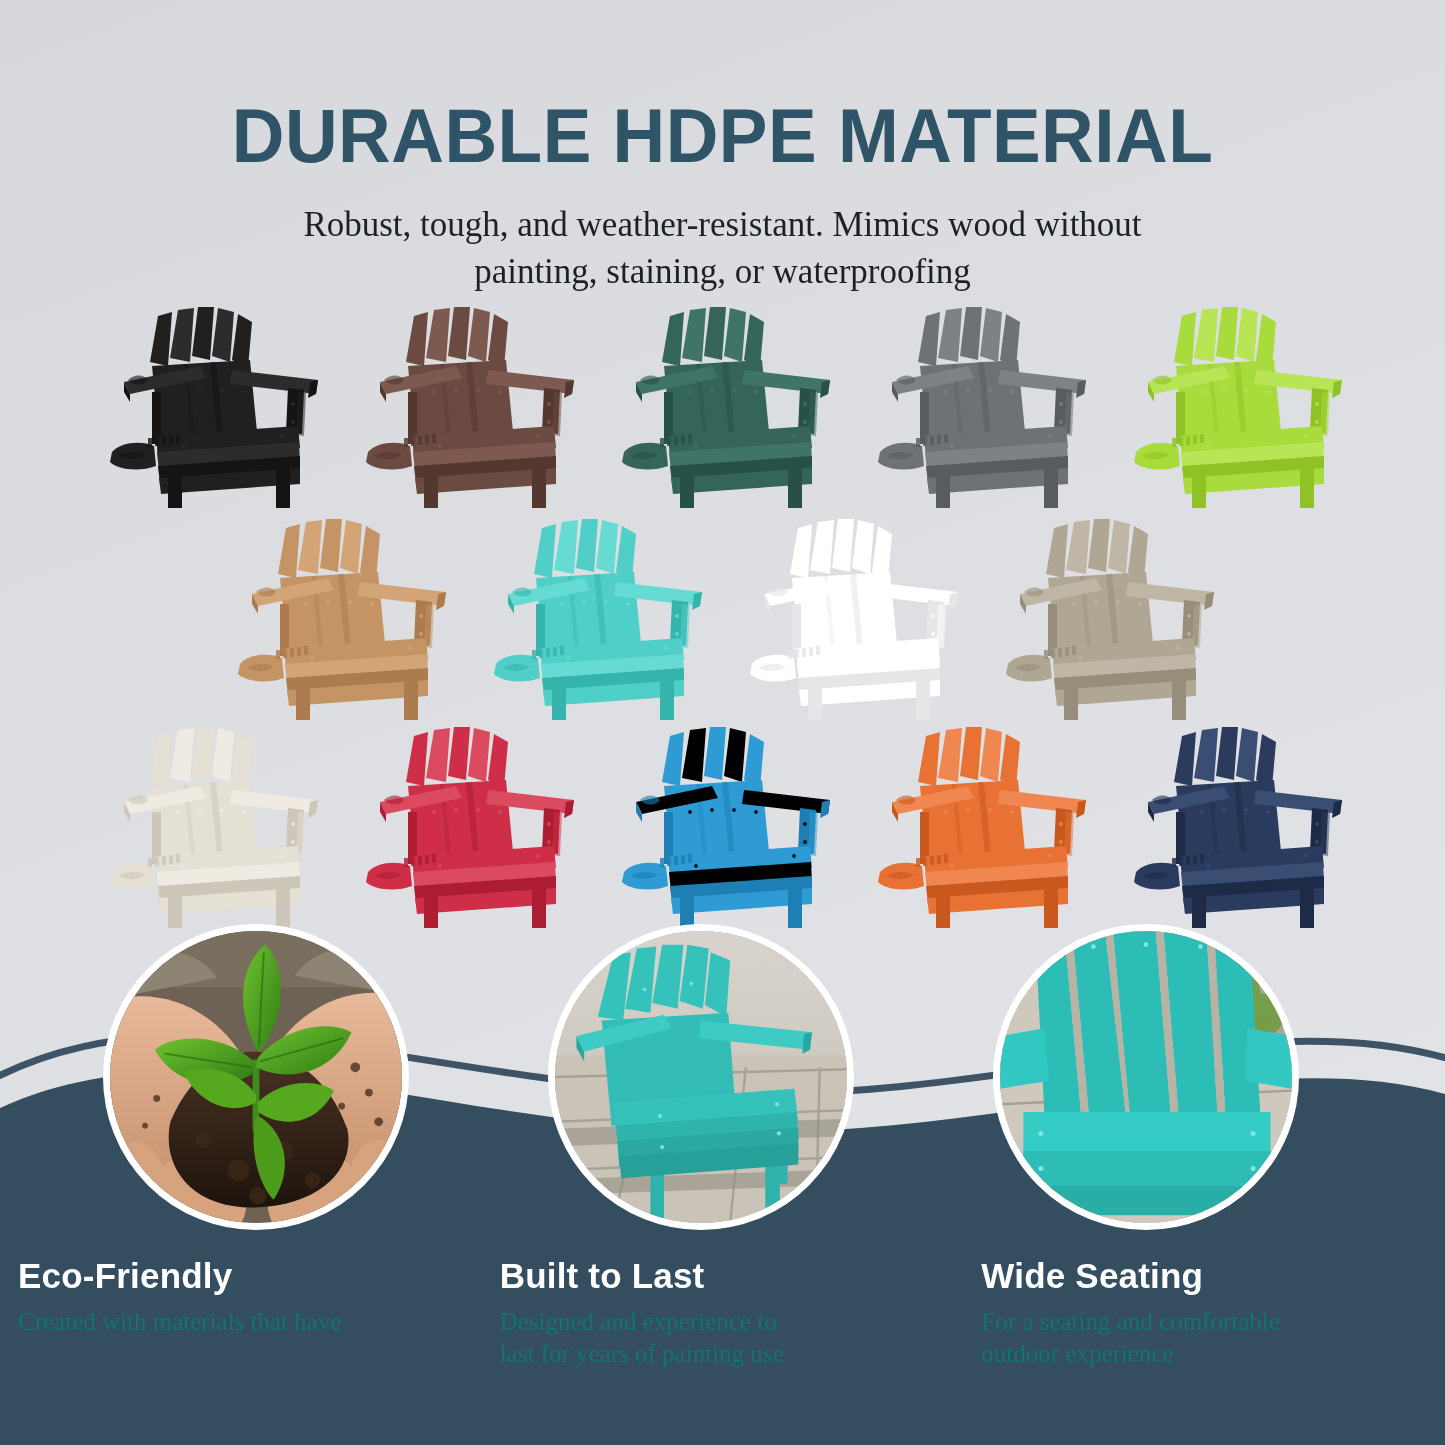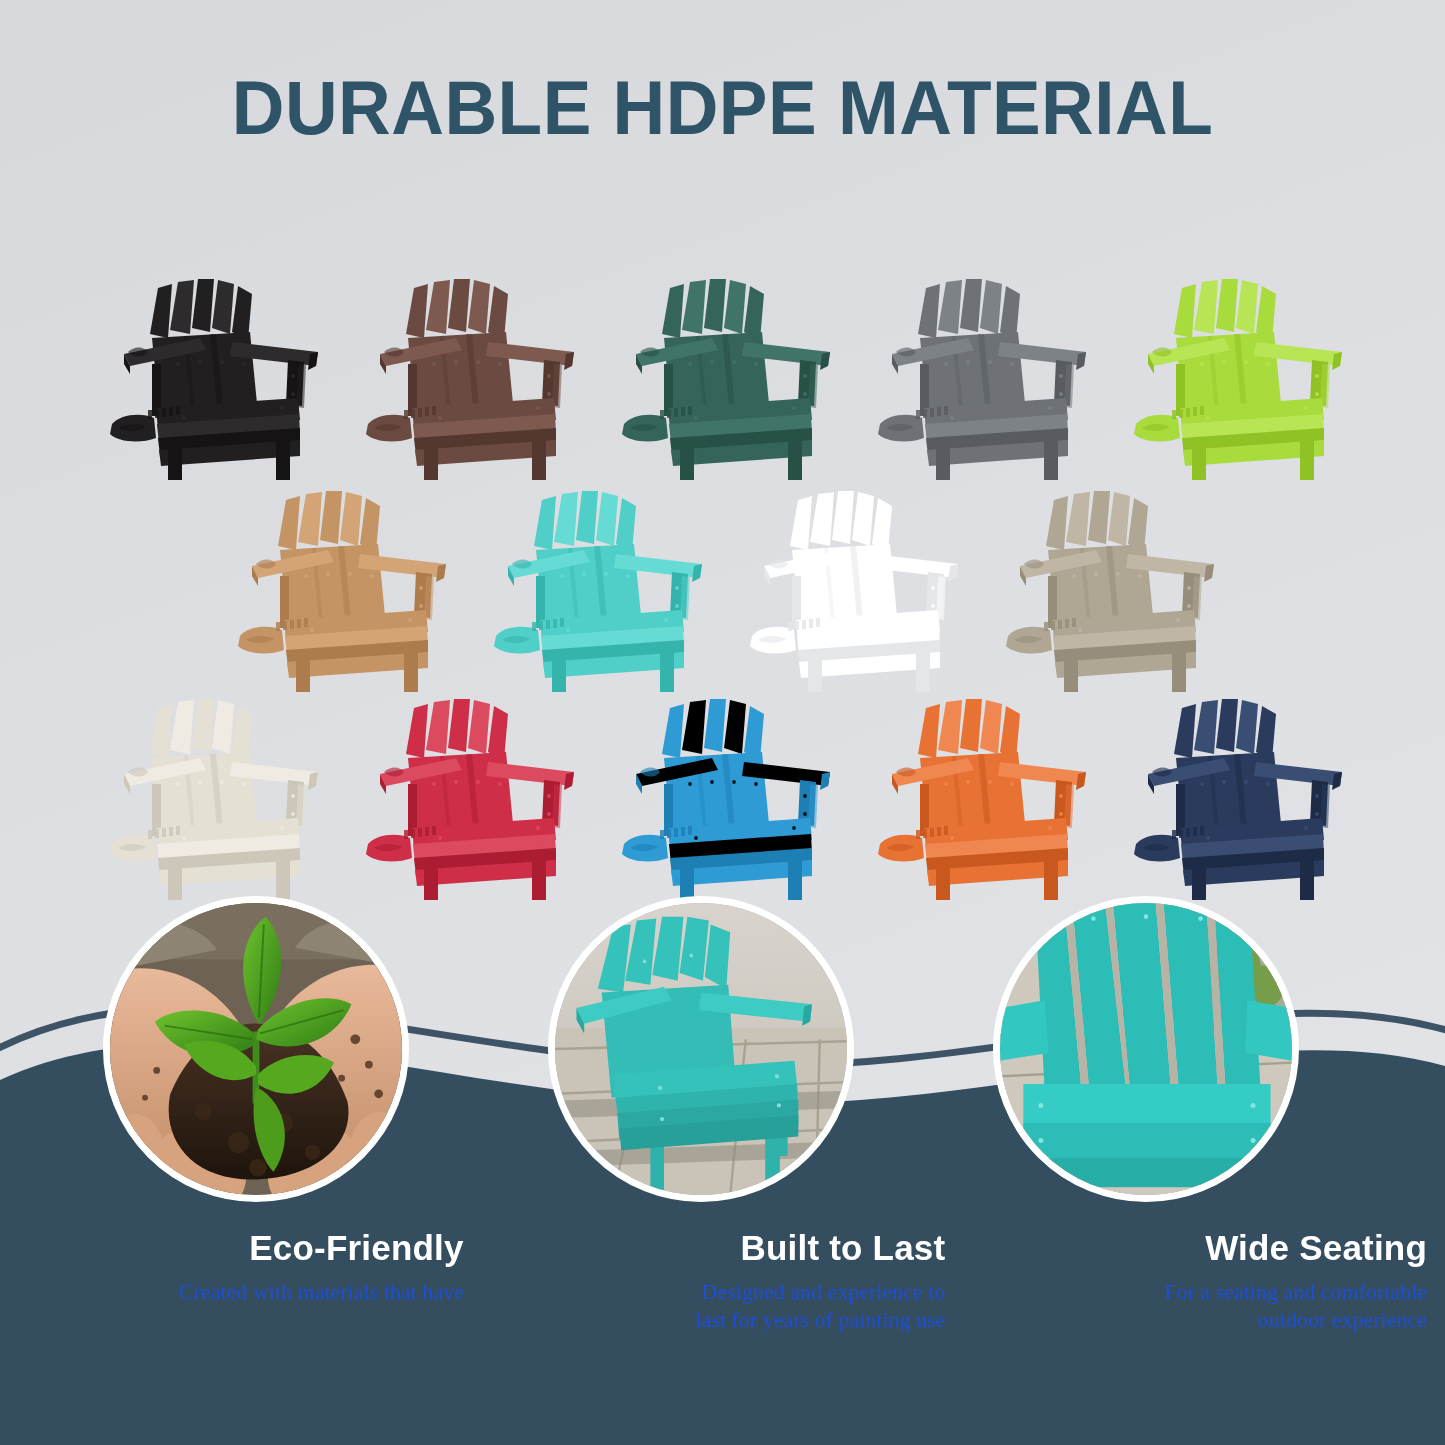--- a/index.html
+++ b/index.html
@@ -2,21 +2,21 @@
 <html><head>
 <meta charset="utf-8">
 <title>Durable HDPE Material</title>
 <style>
   html,body{margin:0;padding:0;}
   body{
     width:1445px;height:1445px;overflow:hidden;position:relative;
     font-family:"Liberation Sans",sans-serif;
     background:linear-gradient(160deg,#d6d8dc 0%,#dcdee1 40%,#e3e5e8 100%);
   }
-  .stage{position:absolute;inset:0;}
+  .stage{position:absolute;inset:0;margin-top:28px;}
 
   
   .hdr{position:absolute;left:0;right:0;top:70px;text-align:center;}
   .title{
     font-family:"Liberation Sans Narrow","Liberation Sans",sans-serif;
     font-weight:700;font-size:76px;letter-spacing:0.5px;
     color:#2f5468;line-height:1.0;margin:0;
     transform:scaleX(0.96);
   }
   .subtitle{
@@ -46,38 +46,42 @@
     border:7px solid #ffffff;overflow:hidden;background:#9aa3a8;
     box-sizing:border-box;
   }
   .c1{left:103px;top:0;}
   .c2{left:548px;top:0;}
   .c3{left:993px;top:0;}
   .circ svg{width:100%;height:100%;display:block;}
 
   
   .caps{position:absolute;left:0;right:0;top:1228px;height:180px;display:flex;}
-  .cap{flex:1;text-align:right;padding:0 18px;box-sizing:border-box;}
+  .cap{flex:1;text-align:left;padding:0 18px;box-sizing:border-box;}
   .cap h3{
     font-family:"Liberation Sans Narrow","Liberation Sans",sans-serif;
     font-weight:700;font-size:35px;color:#ffffff;margin:0 0 10px;
     letter-spacing:0.2px;
   }
   .cap p{
     font-family:"Liberation Serif","DejaVu Serif",serif;
-    font-size:22px;color:#1d4ed8;line-height:1.26;margin:0;font-weight:400;
+    font-size:25px;color:#0f766e;line-height:1.26;margin:0;font-weight:400;
   }
 </style>
 </head>
 <body>
 
 <div class="stage">
 
   <div class="hdr">
     <h1 class="title">DURABLE HDPE MATERIAL</h1>
+    <p class="subtitle">
+      <span>Robust, tough, and weather-resistant. Mimics wood without</span><br>
+      <span>painting, staining, or waterproofing</span>
+    </p>
   </div>
 
   <div class="grid">
     <div class="row row-1">
         <div class="cell">
           <div class="chair">
 <svg viewBox="0 0 238 212">
   <g>
 
     <rect x="70" y="118" width="11" height="66" fill="#151314"></rect>

